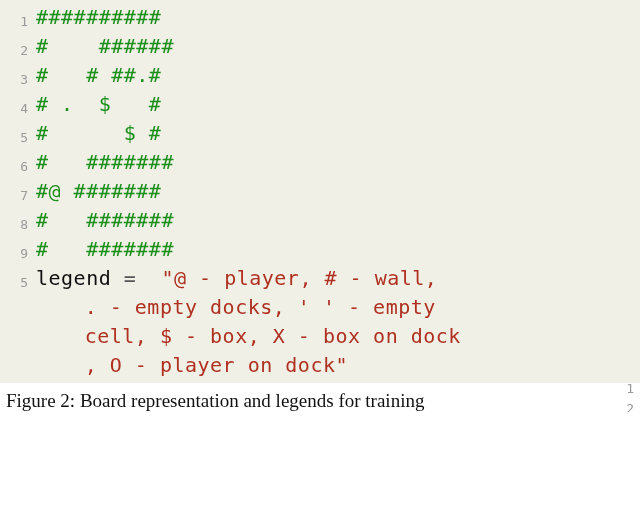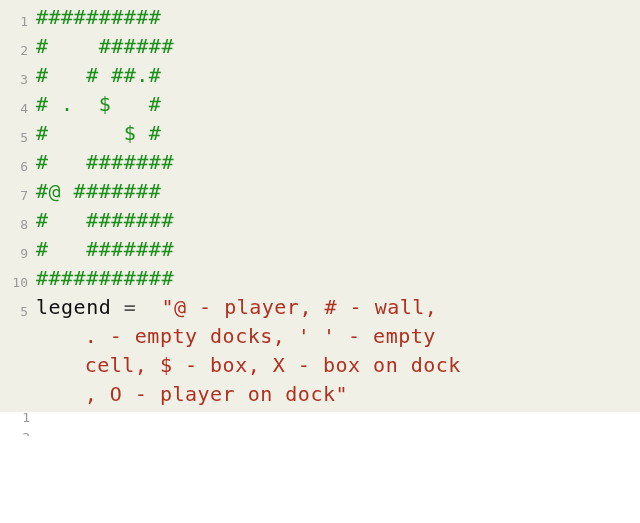--- a/index.html
+++ b/index.html
@@ -111,30 +111,27 @@
     <span class="code cm">#@ #######</span>
   </div>
   <div class="line">
     <span class="gutter">8</span>
     <span class="code cm">#   #######</span>
   </div>
   <div class="line">
     <span class="gutter">9</span>
     <span class="code cm">#   #######</span>
   </div>
-  <div class="line">
-    <span class="gutter">10</span>
-    <span class="code cm">###########</span>
-  </div>
 
   <div class="line wrap-line">
     <span class="gutter">5</span>
     <span class="code"><span class="kw">legend</span> <span class="op">=</span>  <span class="str">"</span><span class="str">@ - player, # - wall,</span><br><span class="wrap-indent"></span><span class="str"> . - empty docks, ' ' - empty</span><br><span class="wrap-indent"></span><span class="str"> cell, $ - box, X - box on dock</span><br><span class="wrap-indent"></span><span class="str"> , O - player on dock</span><span class="str">"</span></span>
   </div>
 
 </div>
 
 <div class="caption-row">
+  <span class="caption-text"><span>Figure 2: </span><span>Board representation and legends for training</span></span>
   <span class="right-nums rn-stack">
     <span style="top:-6px">1</span>
     <span style="top:14px">2</span>
   </span>
 </div>
 
 </body></html>

